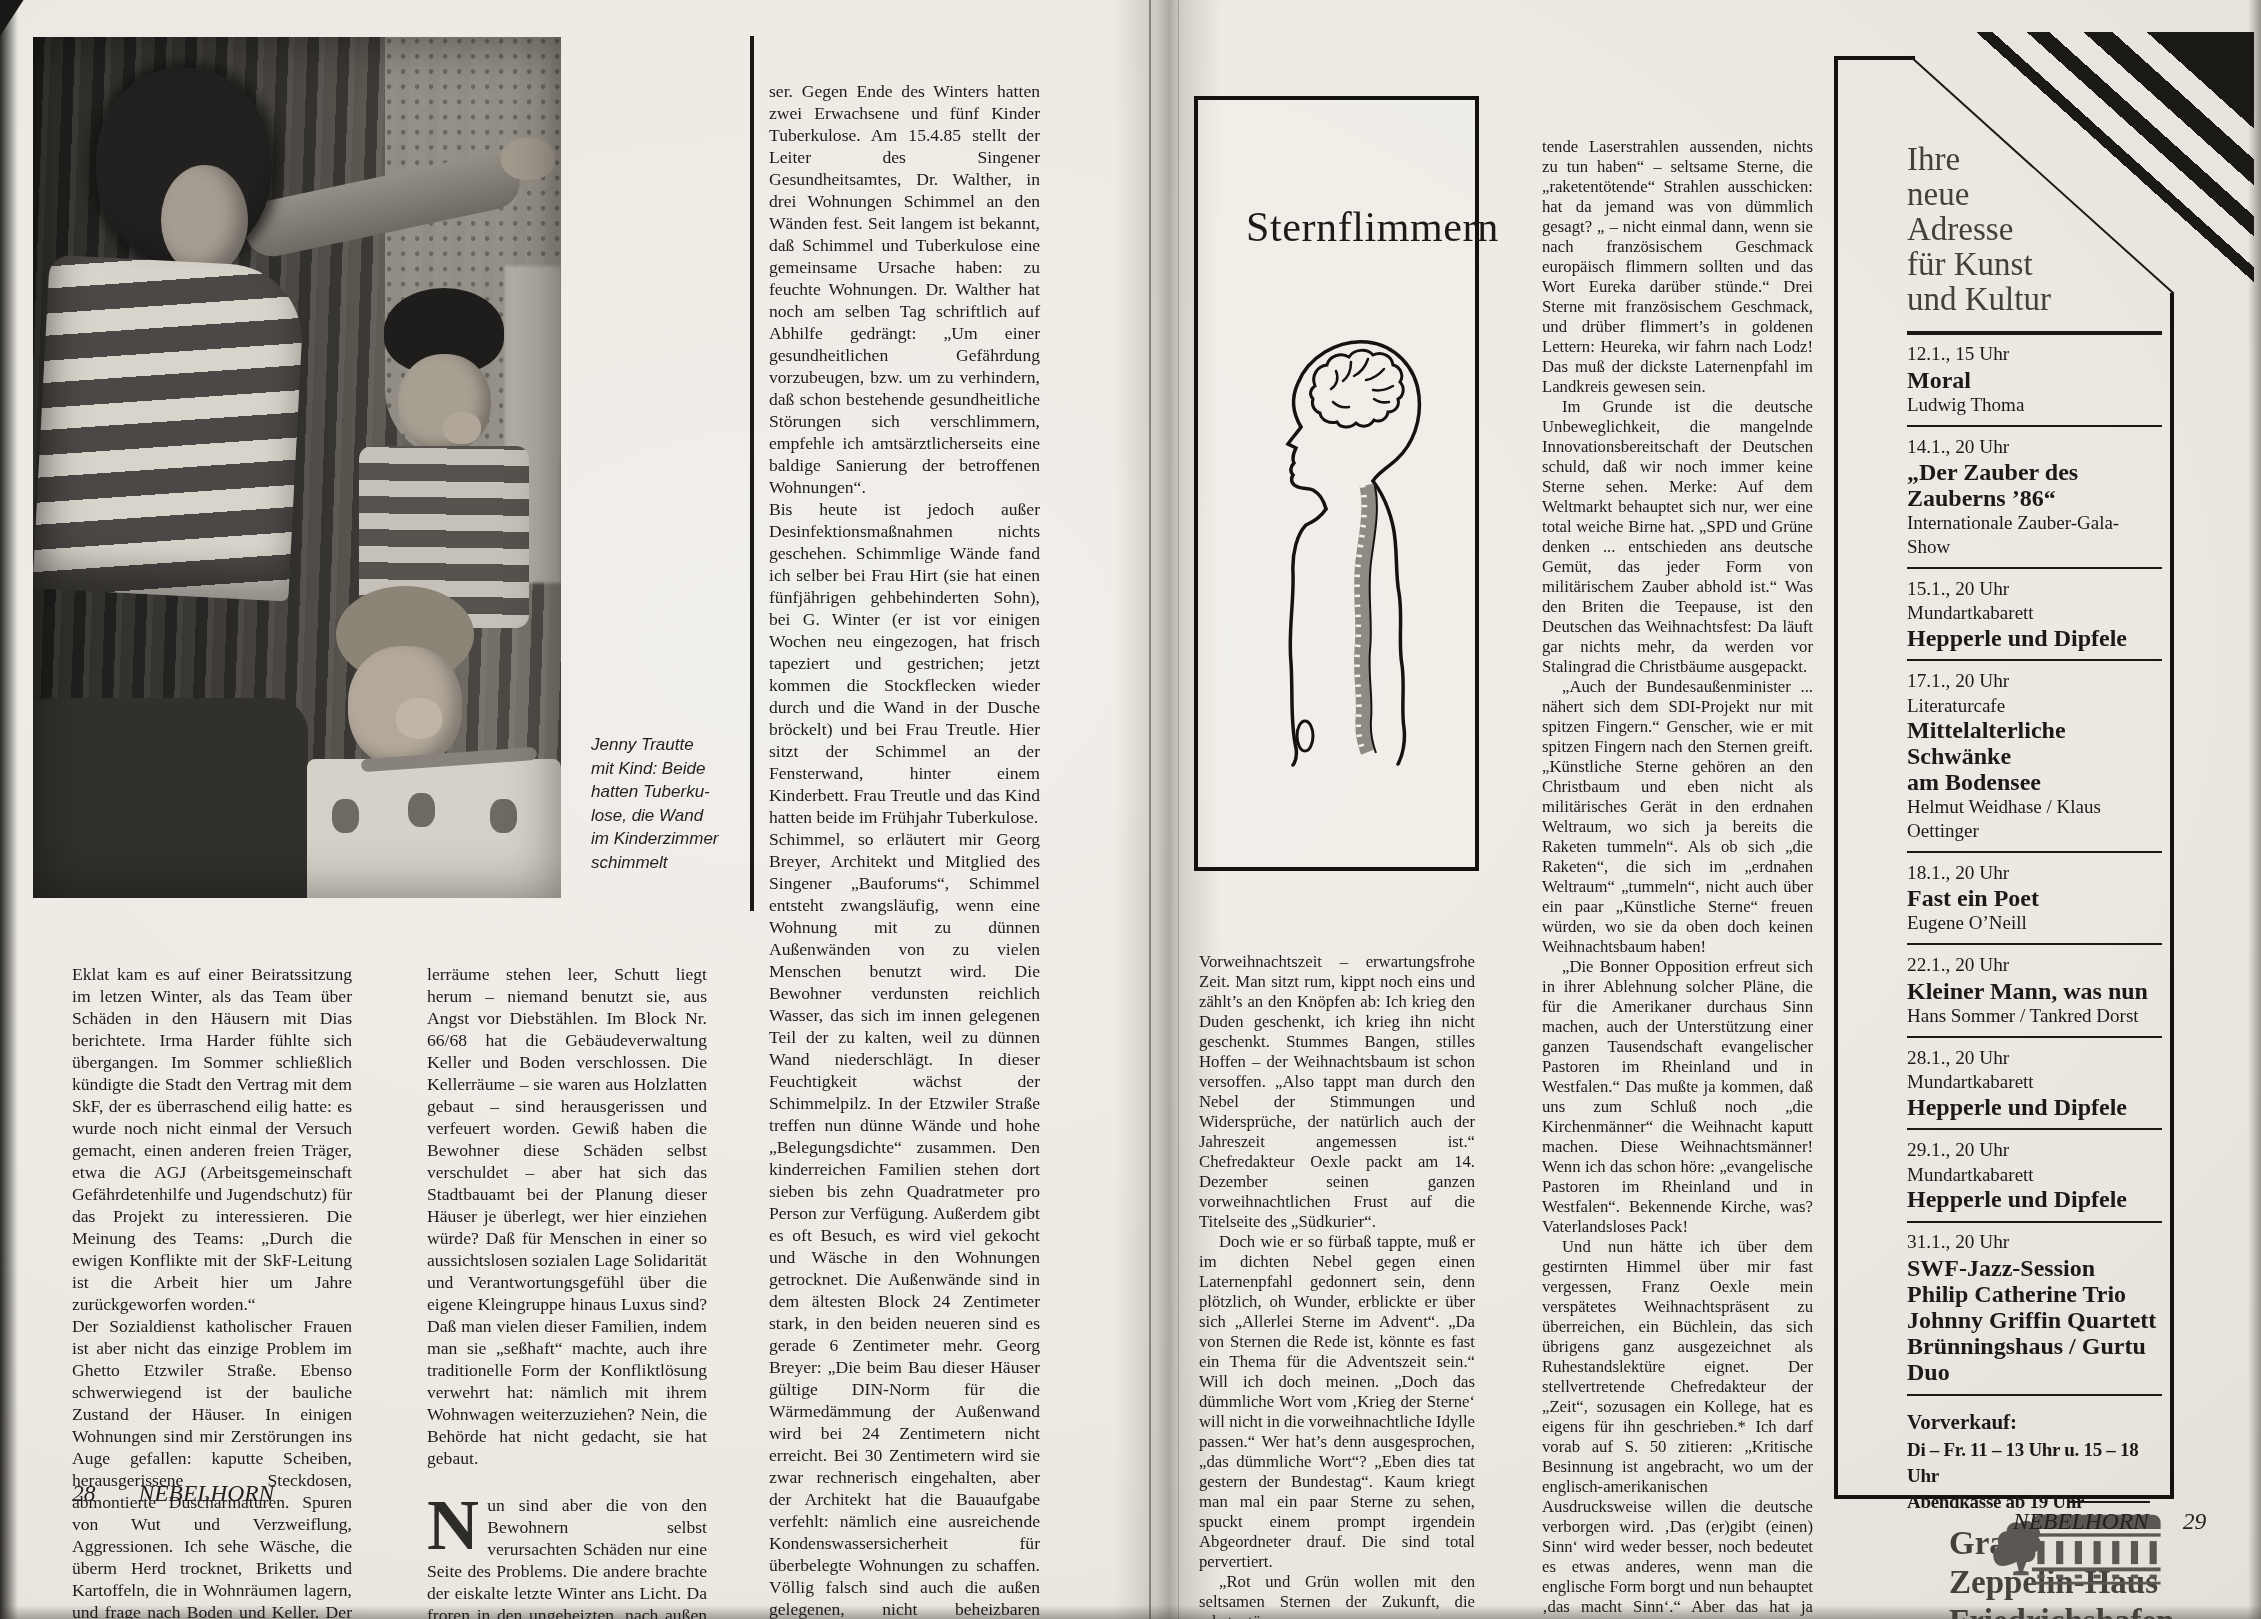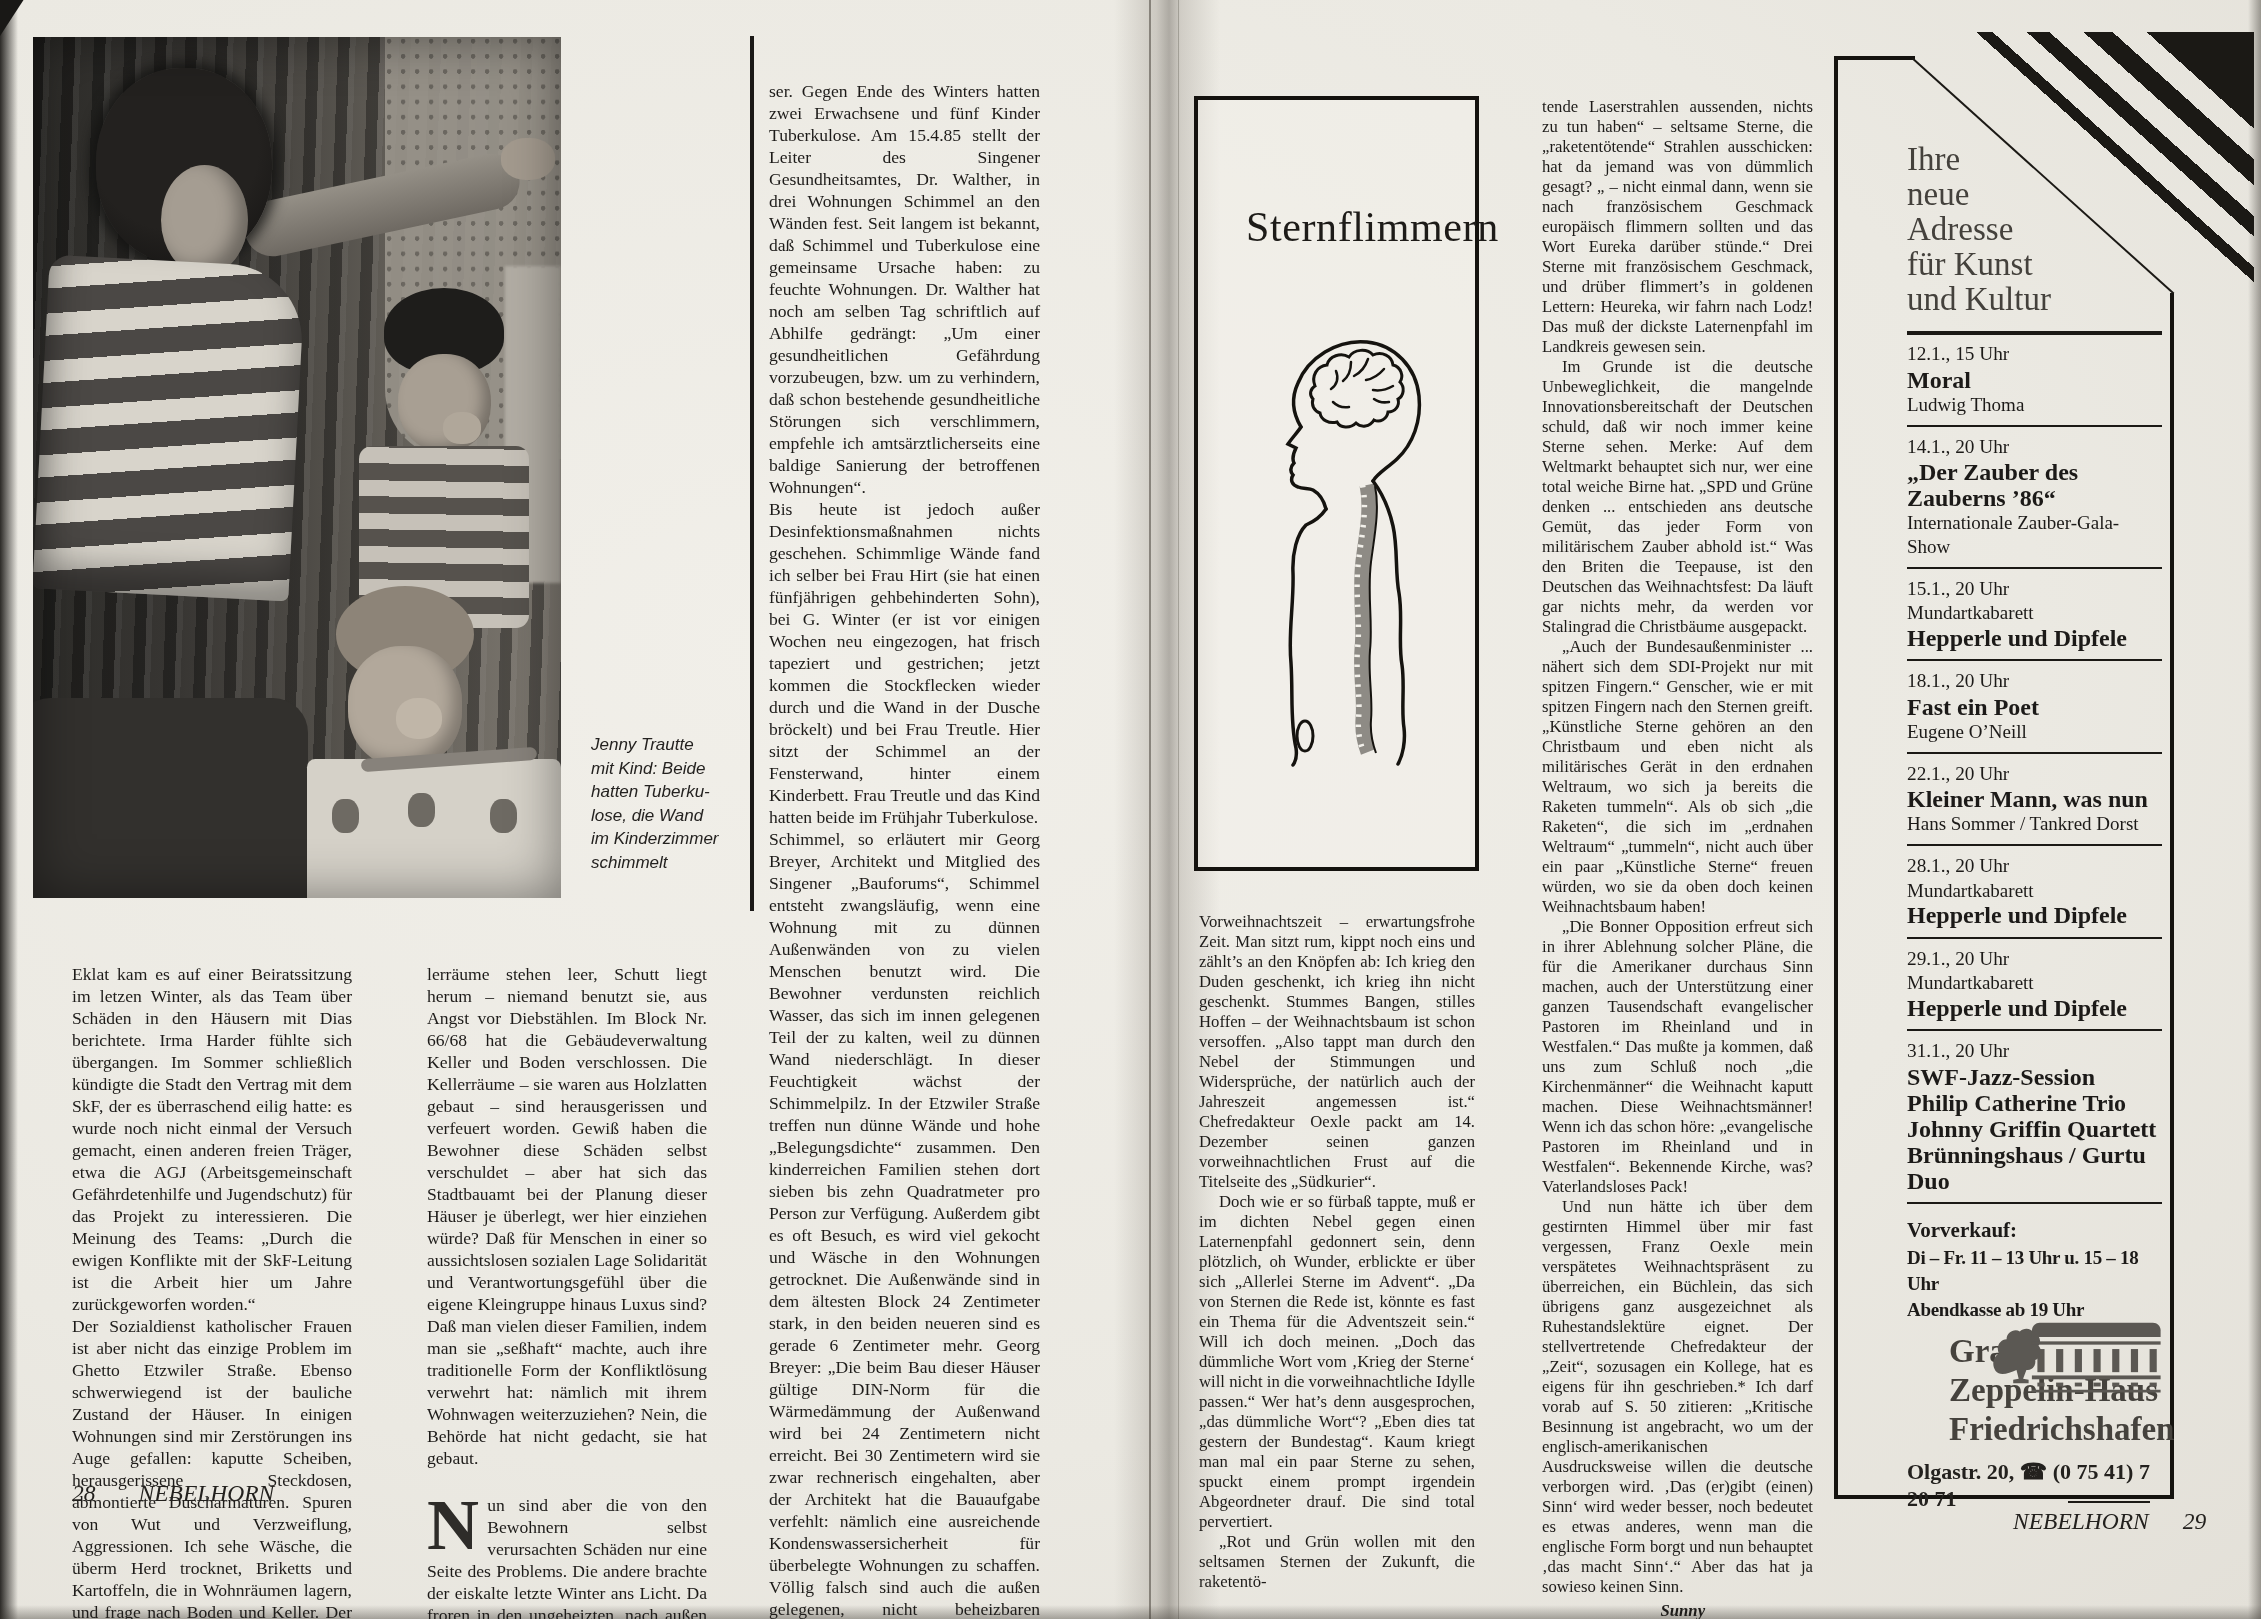--- a/index.html
+++ b/index.html
@@ -62,21 +62,21 @@
   .col{position:absolute;text-align:justify;color:#1d1b19;}
   .col p{margin:0;}
   .left-col{font-size:17.6px;line-height:22px;}
   .right-col{font-size:16.7px;line-height:20px;}
   .c1{left:72px;top:963px;width:280px;}
   .c2{left:427px;top:963px;width:280px;}
   .c3{left:769px;top:80px;width:271px;}
   .c4{left:1199px;top:912px;width:276px;}
   .c5{left:1542px;top:97px;width:271px;}
   .right-col p{text-indent:20px;}
-  .right-col p.noindent{text-indent:0;}
+  .right-col p.noindent{text-indent:0;margin-top:40px;}
   .drop-para{margin-top:24.6px !important;}
   .dropcap{float:left;font-size:72px;line-height:55px;font-weight:bold;color:#2e2c29;margin:4.7px 8.2px 0 0;}
   .byline{font-style:italic;font-weight:bold;text-align:center;padding-right:9.4px;margin-top:3.5px !important;}
 
   
   .stern-box{left:1194px;top:96px;width:285px;height:775px;border:4.1px solid #14120e;background:rgba(246,244,238,.35);}
   .stern-title{margin-top:104px;text-align:center;font-size:42px;line-height:46px;color:#1d1b18;letter-spacing:0.6px;padding-left:48px;}
   .stern-svg{display:block;margin:30.5px auto 0;}
 
   
@@ -235,20 +235,27 @@
         </div>
         <div class="ev">
           <div class="ev-date">14.1., 20 Uhr</div>
           <div class="ev-line b">„Der Zauber des Zauberns ’86“</div>
           <div class="ev-line">Internationale Zauber-Gala-Show</div>
         </div>
         <div class="ev">
           <div class="ev-date">15.1., 20 Uhr</div>
           <div class="ev-line">Mundartkabarett</div>
           <div class="ev-line b">Hepperle und Dipfele</div>
+        </div>
+        <div class="ev">
+          <div class="ev-date">17.1., 20 Uhr</div>
+          <div class="ev-line">Literaturcafe</div>
+          <div class="ev-line b">Mittelalterliche Schwänke</div>
+          <div class="ev-line b">am Bodensee</div>
+          <div class="ev-line">Helmut Weidhase / Klaus Oettinger</div>
         </div>
         <div class="ev">
           <div class="ev-date">18.1., 20 Uhr</div>
           <div class="ev-line b">Fast ein Poet</div>
           <div class="ev-line">Eugene O’Neill</div>
         </div>
         <div class="ev">
           <div class="ev-date">22.1., 20 Uhr</div>
           <div class="ev-line b">Kleiner Mann, was nun</div>
           <div class="ev-line">Hans Sommer / Tankred Dorst</div>

